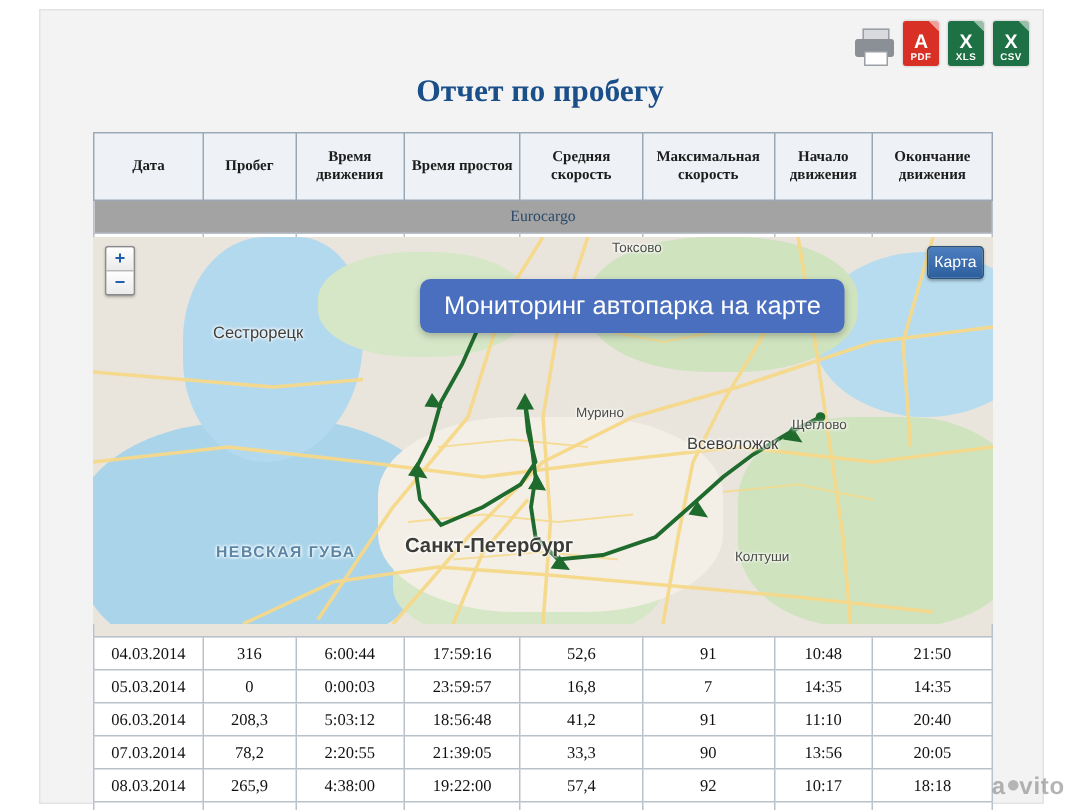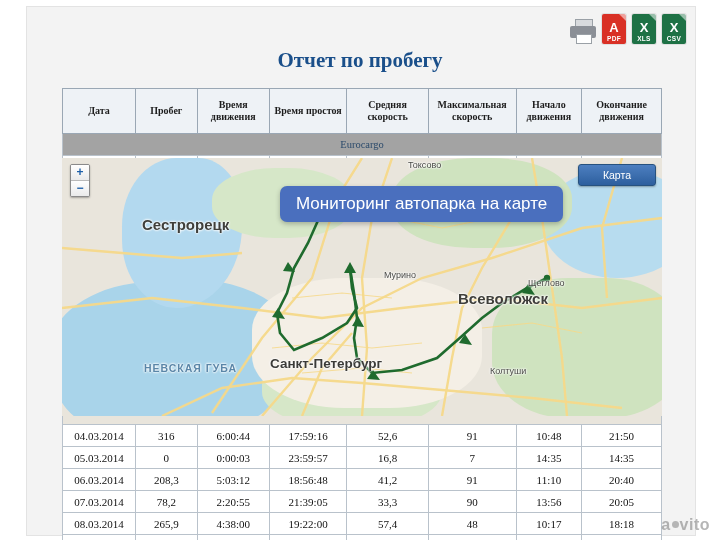--- a/index.html
+++ b/index.html
@@ -256,22 +256,22 @@
     font-size: 9px;
     white-space: nowrap;
     text-shadow: 0 0 2px #fff, 0 0 2px #fff, 0 0 3px #fff;
   }
   .map-label.big {
     font-size: 13.5px;
     font-weight: bold;
     color: #3b3b38;
   }
   .map-label.mid {
-    font-size: 15px;
-    font-weight: bold;
+    font-size: 11px;
+    font-weight: normal;
     color: #3f3f3b;
   }
   .map-label.water-lbl {
     color: #5a86a8;
     font-size: 10.5px;
     font-weight: bold;
     letter-spacing: 1px;
   }
   
   .zoom-ctrl {
@@ -295,21 +295,21 @@
   }
   .zoom-ctrl div + div { border-top: 1px solid #b9b9b9; }
   
   .map-btn {
     position: absolute;
     right: 6px; top: 6px;
     background: linear-gradient(#4d7fc0, #2d5f9e);
     border: 1px solid #27527f;
     color: #fff;
     font-size: 10.5px;
-    padding: 4px 24px;
+    padding: 4px 4px;
     border-radius: 3px;
     box-shadow: 0 1px 2px rgba(0,0,0,0.3);
   }
   
   .callout {
     position: absolute;
     left: 280px;
     top: 186px;
     padding: 8px 16px;
     background: #4a6fbe;
@@ -440,21 +440,21 @@
           <td>90</td>
           <td>13:56</td>
           <td>20:05</td>
         </tr>
         <tr>
           <td>08.03.2014</td>
           <td>265,9</td>
           <td>4:38:00</td>
           <td>19:22:00</td>
           <td>57,4</td>
-          <td>48</td>
+          <td>92</td>
           <td>10:17</td>
           <td>18:18</td>
         </tr>
         <tr>
           <td>09.03.2014</td>
           <td>0</td>
           <td>0:00:00</td>
           <td>23:59:59</td>
           <td>0</td>
           <td>0</td>

